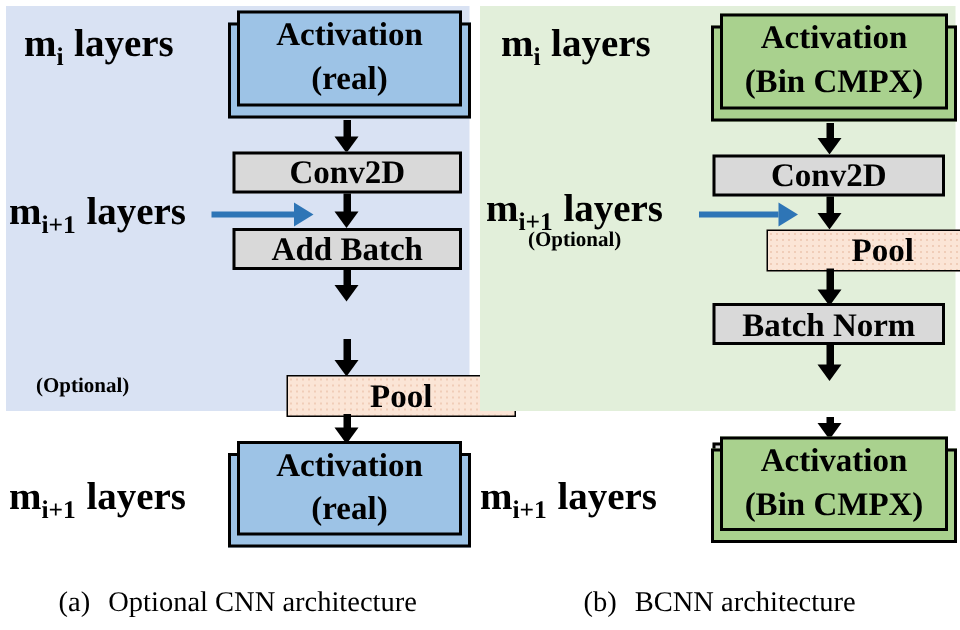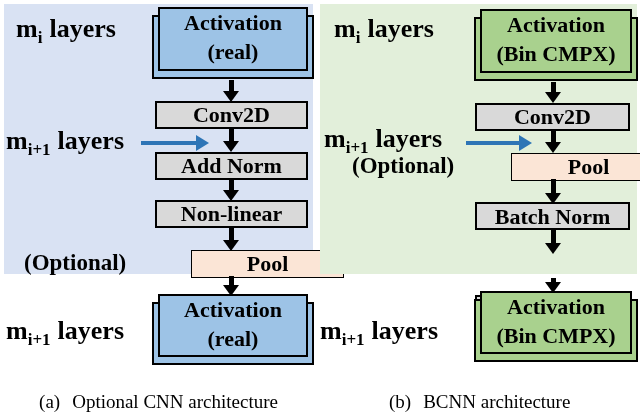--- a/index.html
+++ b/index.html
@@ -7,21 +7,21 @@
     width:640px; height:420px; position:relative; background:#ffffff;
     font-family:"Liberation Serif", serif; color:#000; overflow:hidden;
   }
   .panel { position:absolute; top:4px; height:270px; }
   .panel-a { left:4px;  width:309px; background:#d9e2f3; }
   .panel-b { left:320px; width:317px; background:#e2efda; }
 
   .side-label { position:absolute; font-weight:bold; font-size:26px; white-space:nowrap; }
   .side-label .sub { font-size:17px; position:relative; bottom:-6px; letter-spacing:0; }
   .side-label .rest { margin-left:7px; }
-  .optional { position:absolute; font-weight:bold; font-size:23px; white-space:nowrap; }
+  .optional { position:absolute; font-weight:bold; font-size:14px; white-space:nowrap; }
 
   .fbox {
     position:absolute; box-sizing:border-box; height:28px;
     background:#d9d9d9; border:2px solid #000;
     display:flex; align-items:center; justify-content:center;
     font-weight:bold; font-size:22px; line-height:1;
   }
   .panel-a .fbox { left:151px; width:153px; }
   .panel-b .fbox { left:155px; width:155px; }
   .fbox.pool {
@@ -100,31 +100,28 @@
   <div class="side-label" style="left:2px; top:122px;">
     <span>m</span><span class="sub">i+1</span><span class="rest">layers</span>
   </div>
 
   <div class="harrow" style="left:137px; top:131px; width:68px;">
     <div class="stem"></div>
       <div class="head"></div>
   </div>
 
   <div class="fbox" style="top:148px;">
-    <span>Add Norm</span>
+    <span>Add Batch</span>
   </div>
 
   <div class="varrow" style="left:219px; top:174px; height:23px;">
     <div class="stem" style="height:13px;"></div>
       <div class="head"></div>
   </div>
 
-  <div class="fbox" style="top:196px;">
-    <span>Non-linear</span>
-  </div>
 
   <div class="varrow" style="left:219px; top:222px; height:25px;">
     <div class="stem" style="height:15px;"></div>
       <div class="head"></div>
   </div>
 
   <div class="optional" style="left:20px; top:246px;">(Optional)</div>
 
   <div class="fbox pool" style="top:246px;">
     <span>Pool</span>

